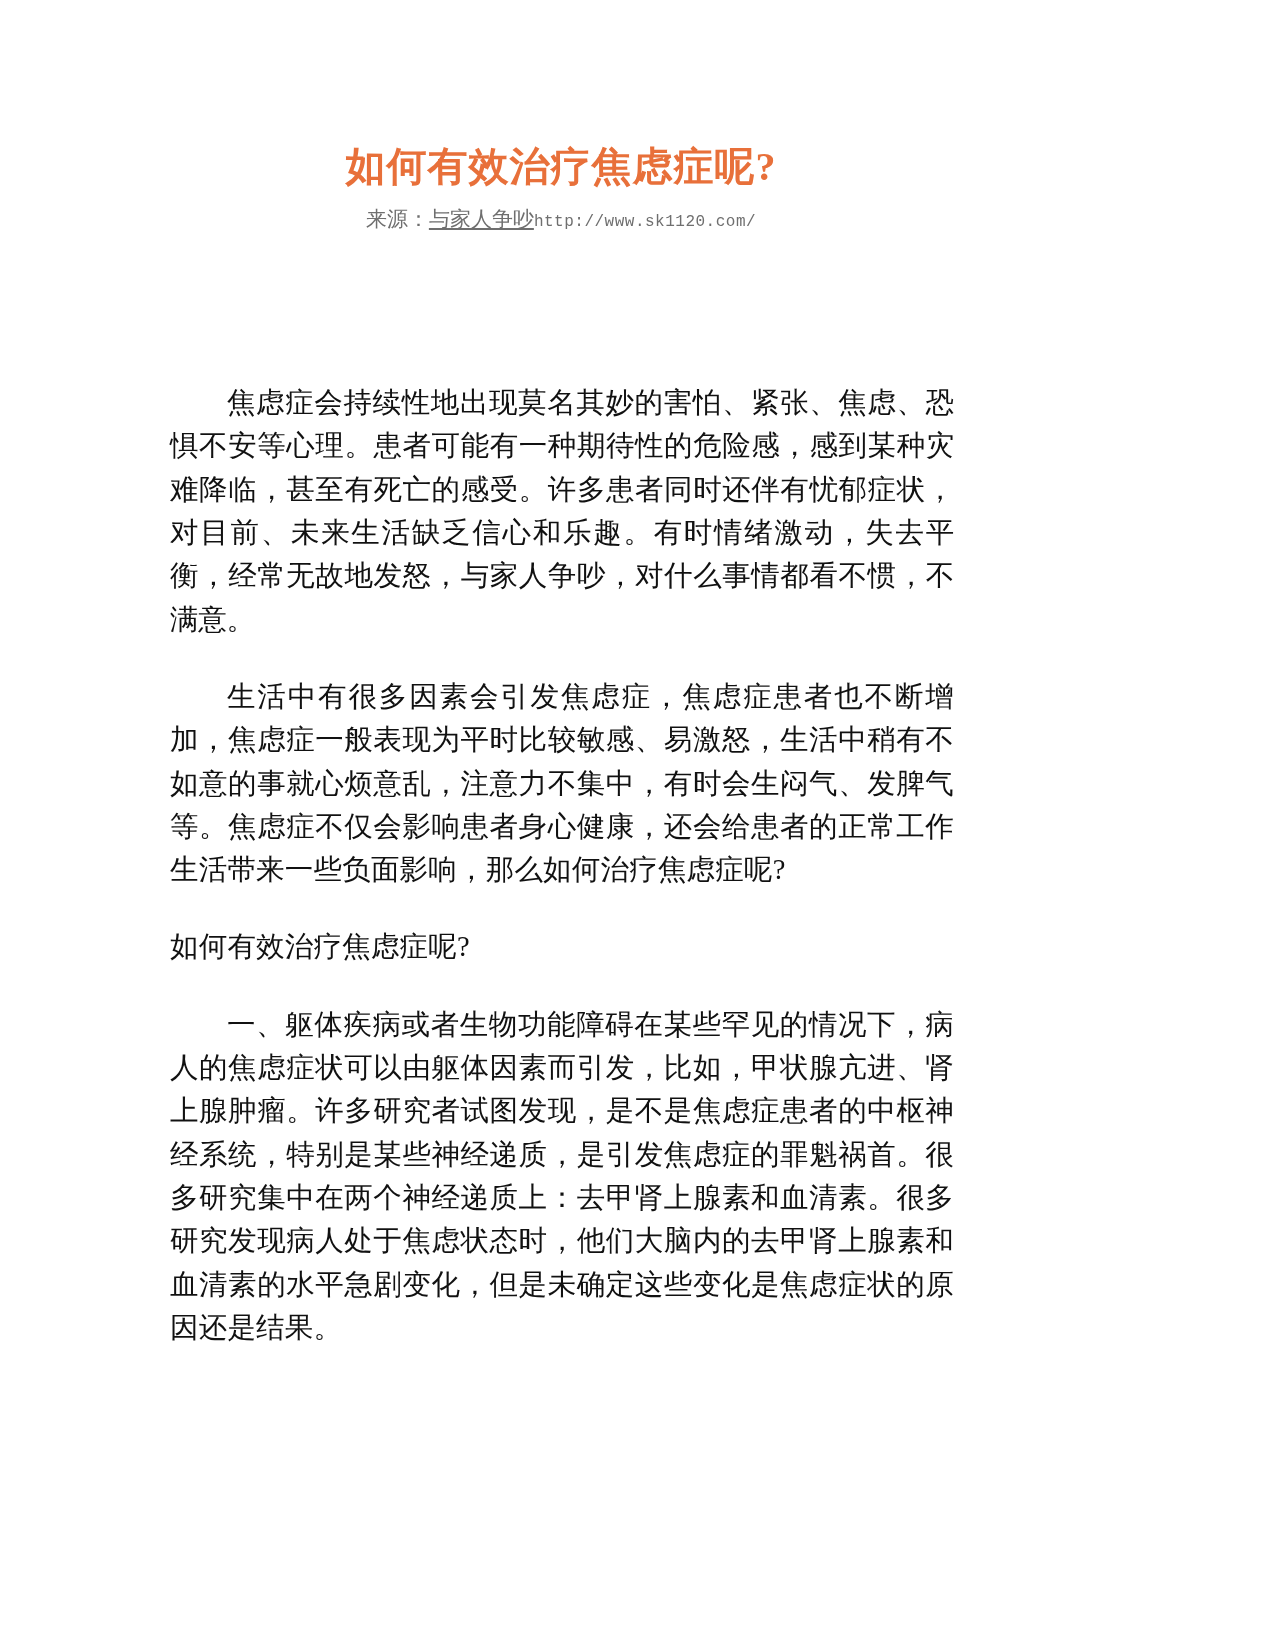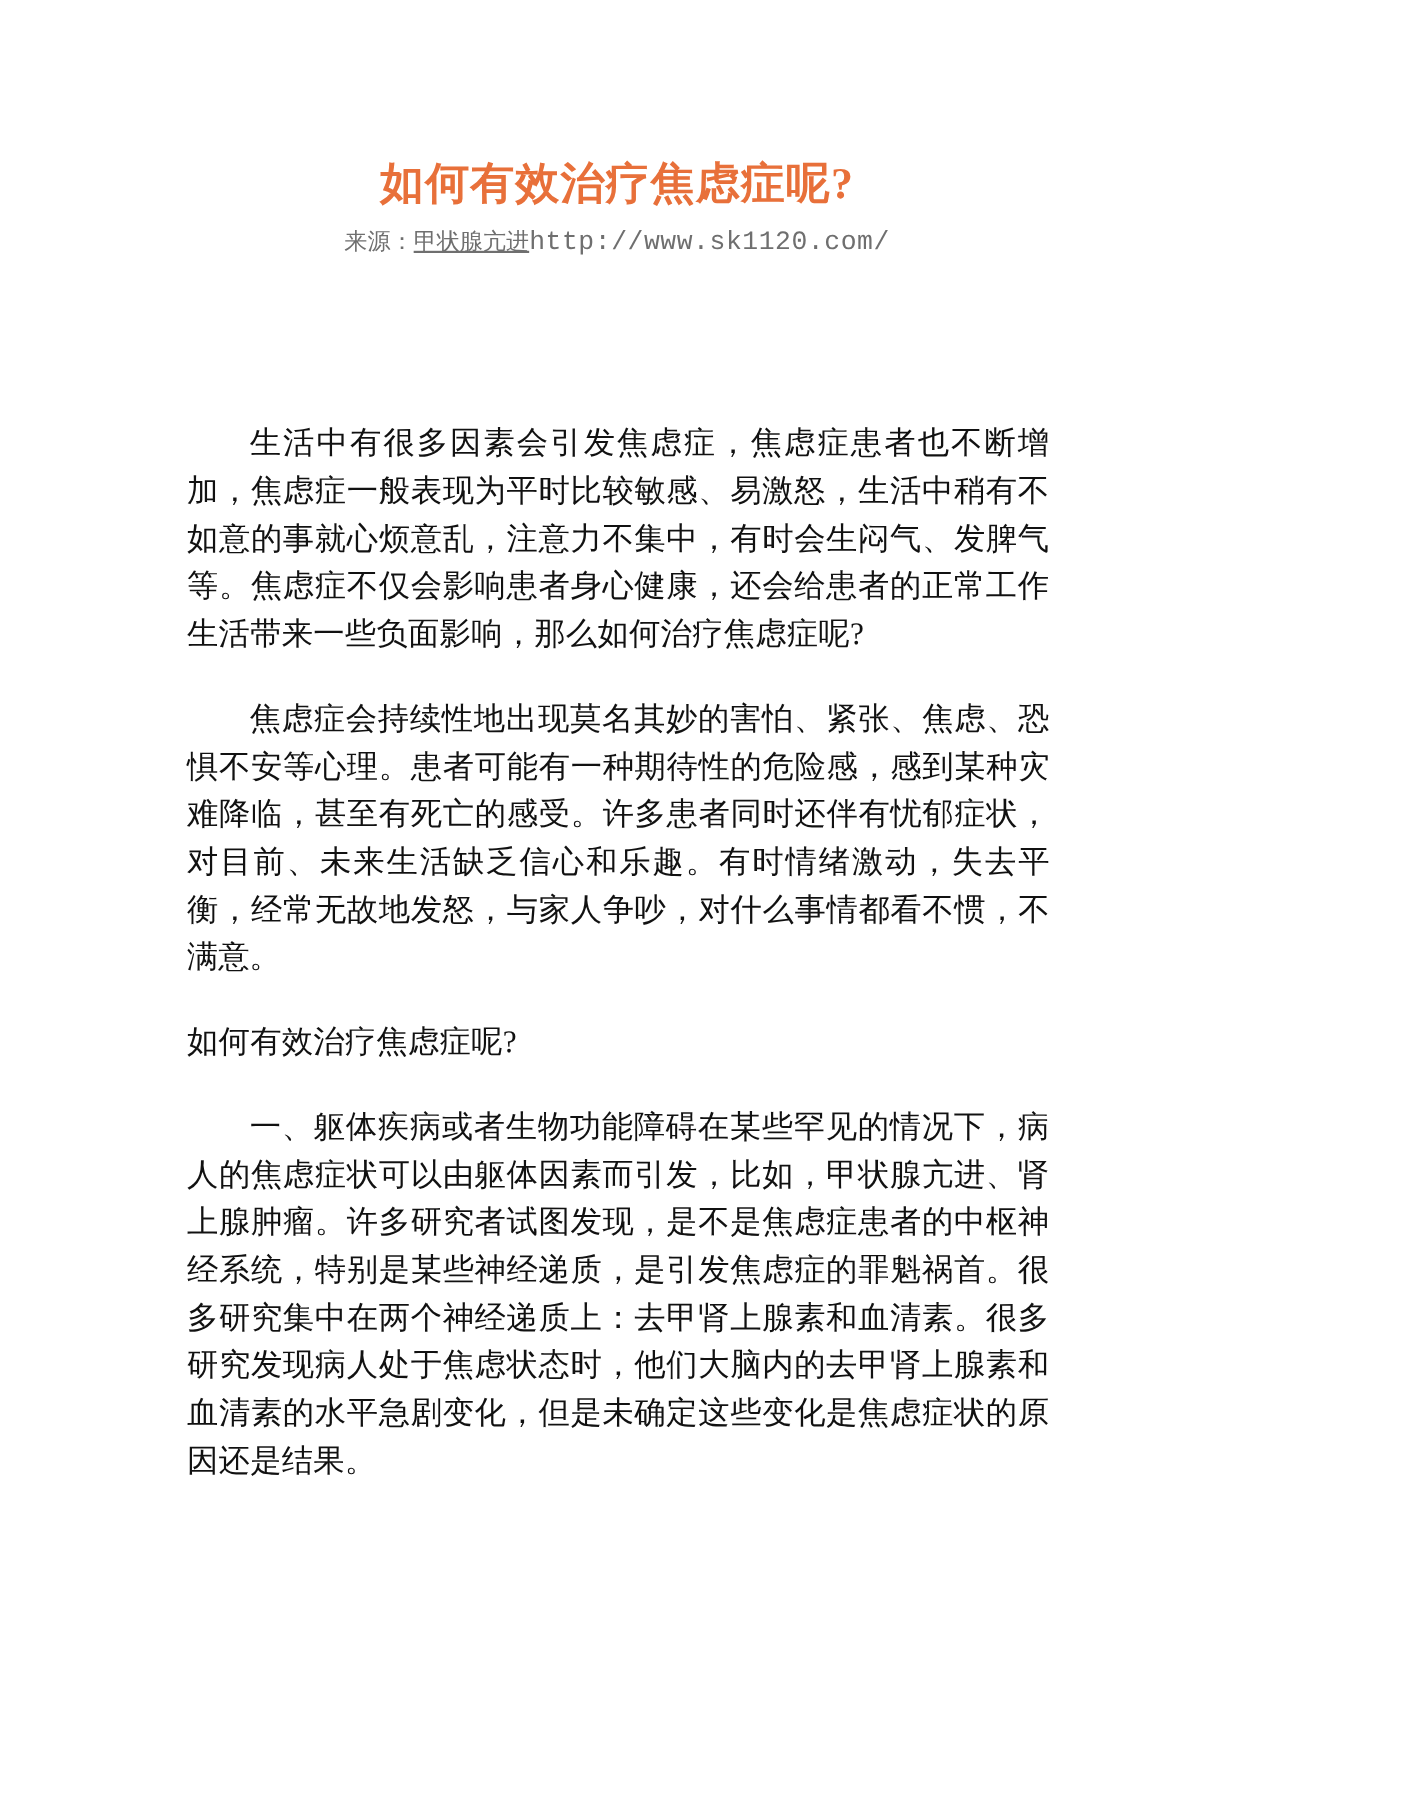--- a/index.html
+++ b/index.html
@@ -44,21 +44,21 @@
     color: #6f6f6f;
     font-family: Liberation Serif, serif;
   }
   .source-link {
     color: #6f6f6f;
     text-decoration: underline;
   }
   .source-url {
     color: #6f6f6f;
     font-family: "Liberation Mono", "DejaVu Sans Mono", monospace;
-    font-size: 24px;
+    font-size: 16px;
     letter-spacing: 0.5px;
   }
   .body-wrap {
     margin-top: 148px;
     padding: 0 168px 0 170px;
   }
   p.para {
     margin: 0 0 34px 0;
     font-size: 28.5px;
     line-height: 1.52;
@@ -78,26 +78,26 @@
   }
 </style>
 </head>
 <body>
 
 <div class="page">
 
   <h1 class="doc-title">如何有效治疗焦虑症呢?</h1>
 
   <div class="source-line">
-    <span class="source-label">来源：</span><span class="source-link">甲状腺亢进</span><span class="source-url">http://www.sk1120.com/</span>
+    <span class="source-label">来源：</span><span class="source-link">与家人争吵</span><span class="source-url">http://www.sk1120.com/</span>
   </div>
 
   <div class="body-wrap">
+    <p class="para indent tight">焦虑症会持续性地出现莫名其妙的害怕、紧张、焦虑、恐惧不安等心理。患者可能有一种期待性的危险感，感到某种灾难降临，甚至有死亡的感受。许多患者同时还伴有忧郁症状，对目前、未来生活缺乏信心和乐趣。有时情绪激动，失去平衡，经常无故地发怒，与家人争吵，对什么事情都看不惯，不满意。</p>
+
     <p class="para indent">生活中有很多因素会引发焦虑症，焦虑症患者也不断增加，焦虑症一般表现为平时比较敏感、易激怒，生活中稍有不如意的事就心烦意乱，注意力不集中，有时会生闷气、发脾气等。焦虑症不仅会影响患者身心健康，还会给患者的正常工作生活带来一些负面影响，那么如何治疗焦虑症呢?</p>
-
-    <p class="para indent tight">焦虑症会持续性地出现莫名其妙的害怕、紧张、焦虑、恐惧不安等心理。患者可能有一种期待性的危险感，感到某种灾难降临，甚至有死亡的感受。许多患者同时还伴有忧郁症状，对目前、未来生活缺乏信心和乐趣。有时情绪激动，失去平衡，经常无故地发怒，与家人争吵，对什么事情都看不惯，不满意。</p>
 
     <p class="para">如何有效治疗焦虑症呢?</p>
 
     <p class="para indent last">一、躯体疾病或者生物功能障碍在某些罕见的情况下，病人的焦虑症状可以由躯体因素而引发，比如，甲状腺亢进、肾上腺肿瘤。许多研究者试图发现，是不是焦虑症患者的中枢神经系统，特别是某些神经递质，是引发焦虑症的罪魁祸首。很多研究集中在两个神经递质上：去甲肾上腺素和血清素。很多研究发现病人处于焦虑状态时，他们大脑内的去甲肾上腺素和血清素的水平急剧变化，但是未确定这些变化是焦虑症状的原因还是结果。</p>
   </div>
 
 </div>
 
 </body></html>

